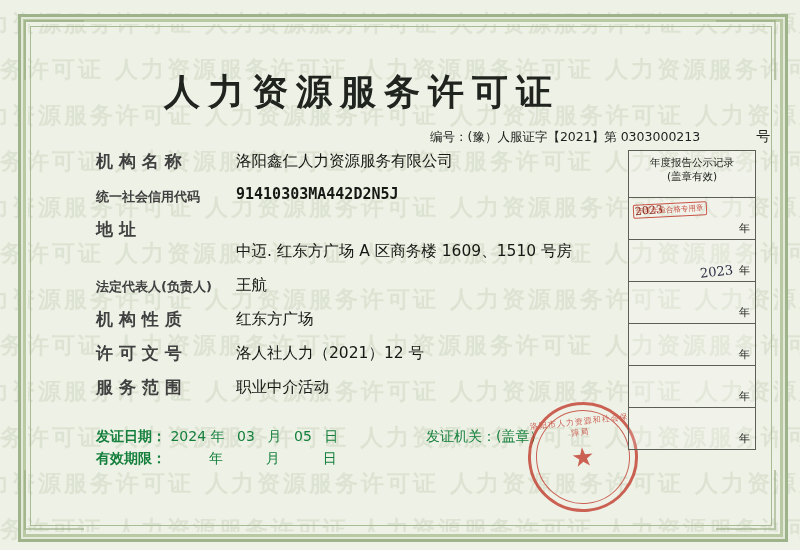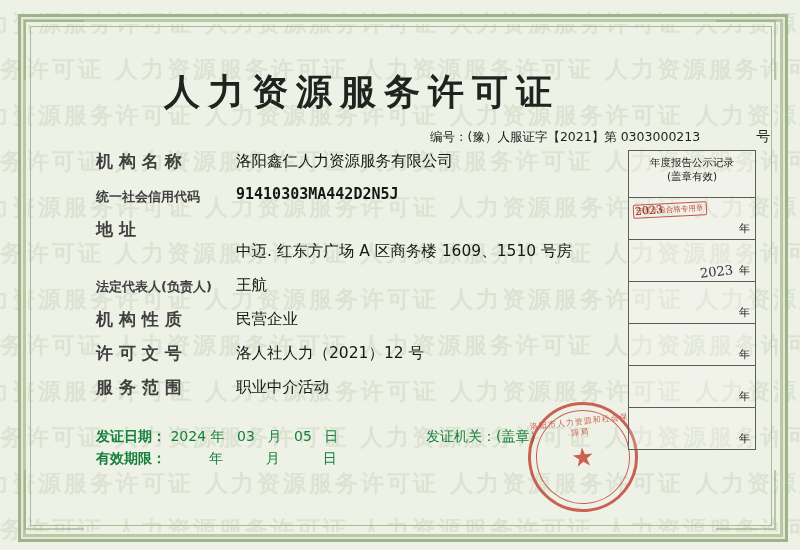--- a/index.html
+++ b/index.html
@@ -319,21 +319,21 @@
         <div class="fvalue line2">中迈. 红东方广场 A 区商务楼 1609、1510 号房</div>
       </div>
 
       <div class="frow">
         <div class="flabel small">法定代表人(负责人)</div>
         <div class="fvalue">王航</div>
       </div>
 
       <div class="frow">
         <div class="flabel">机 构 性 质</div>
-        <div class="fvalue">民营企业</div>
+        <div class="fvalue">红东方广场</div>
       </div>
 
       <div class="frow">
         <div class="flabel">许 可 文 号</div>
         <div class="fvalue">洛人社人力（2021）12 号</div>
       </div>
 
       <div class="frow">
         <div class="flabel">服 务 范 围</div>
         <div class="fvalue">职业中介活动</div>

